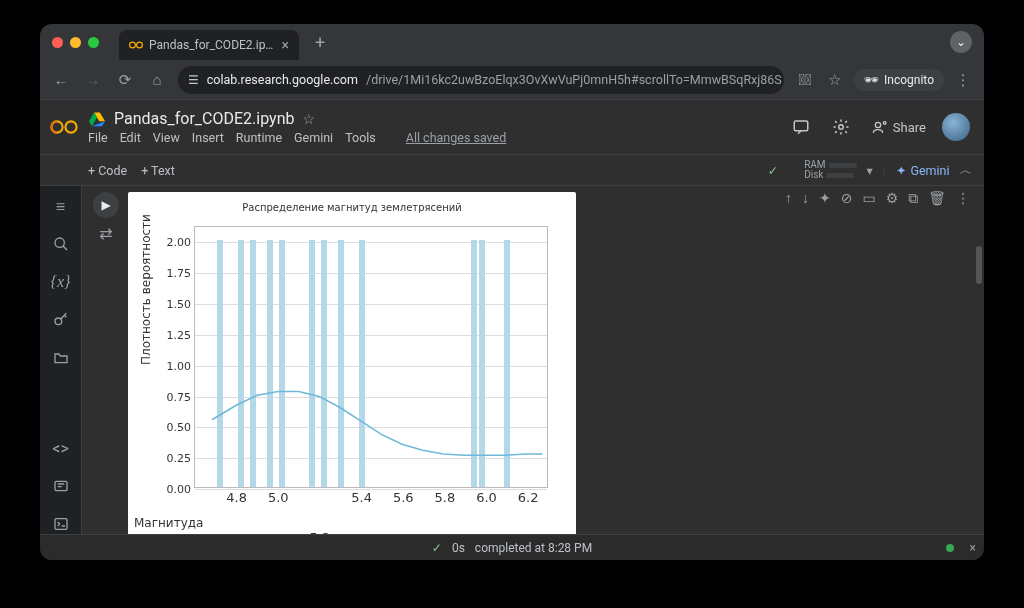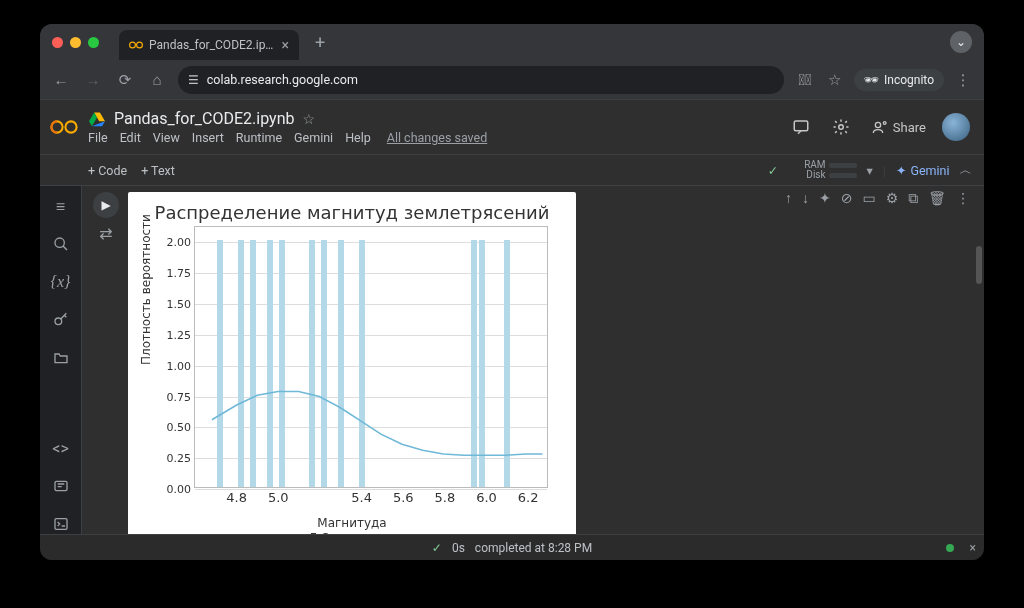--- a/index.html
+++ b/index.html
@@ -88,39 +88,39 @@
     gap: 10px;
   }
   .colab-logo { width:28px;height:18px; }
   .drive-icon { width:18px;height:16px; }
   .doc-title-wrap { display:flex; flex-direction:column; gap:2px; }
   .doc-title-row { display:flex; align-items:center; gap:8px; }
   .doc-title { font-size: 16px; color:#e8eaed; }
   .star { color:#9aa0a6; font-size:14px; }
   .menubar { display:flex; gap:12px; font-size:12.5px; color:#bdc1c6; }
   .menubar span { cursor:pointer; }
-  .menubar .saved { text-decoration: underline; color:#9aa0a6; margin-left:4px; }
+  .menubar .saved { text-decoration: underline; color:#9aa0a6; margin-left:18px; }
   .colab-header .grow { flex:1; }
   .hdr-btn { color:#c4c7c5; display:flex; align-items:center; gap:5px; font-size:13px; padding:4px 6px; }
   .avatar { width:28px;height:28px;border-radius:50%; background: radial-gradient(circle at 40% 35%, #89b4d8, #3a5f7d); }
   
   .toolbar {
     height: 32px;
     background: #2f2f2f;
     border-top: 1px solid #3c4043;
     border-bottom: 1px solid #3c4043;
     display:flex; align-items:center;
     padding: 0 12px 0 48px;
     gap: 12px;
     font-size: 12.5px;
     color:#bdc1c6;
   }
   .toolbar .left { display:flex; gap:14px; }
   .toolbar .right { display:flex; gap:10px; align-items:center; margin-left:auto; }
-  .resource { font-size:10px; line-height:10px; color:#9aa0a6; text-align:right;margin-left:16px; }
+  .resource { font-size:10px; line-height:10px; color:#9aa0a6; text-align:left;margin-left:16px; }
   .resource-bar { display:inline-block; width:28px; height:5px; background:#3c4043; border-radius:2px; margin-left:3px; vertical-align:middle; }
   .gemini { color:#8ab4f8; display:flex;align-items:center;gap:4px;}
   .chev-up { color:#9aa0a6; }
   .check-green { color:#81c995; }
   
   .body-row { flex:1; display:flex; overflow:hidden; }
   .left-rail {
     width: 42px;
     border-right: 1px solid #3c4043;
     display:flex; flex-direction:column;
@@ -147,29 +147,29 @@
   .cell-toggle { color:#9aa0a6; font-size:16px; }
   .cell-content { flex:1; }
   .output-panel {
     background:#fff;
     border-radius:2px;
     padding: 6px;
     width: 448px;
   }
   
   .chart { width: 436px; height: 334px; position:relative; background:#fff; font-family: "DejaVu Sans", Arial, sans-serif; }
-  .chart-title { text-align:center; font-size:18px; color:#333; padding-top:4px; }
+  .chart-title { text-align:center; font-size:10px; color:#333; padding-top:4px; }
   .plot-area { position:absolute; left:60px; top:28px; width:354px; height:262px; border:1px solid #bbb; }
   .grid-h { position:absolute; left:0; right:0; border-top:1px solid #ddd; }
   .bar { position:absolute; bottom:0; background:#b3d9e8; width:6px; }
   .kde-svg { position:absolute; left:0; top:0; width:100%; height:100%; }
   .ytick { position:absolute; right:100%; margin-right:4px; font-size:11px; color:#333; transform:translateY(-50%); }
   .xtick { position:absolute; top:100%; margin-top:3px; font-size:13px; color:#333; transform:translateX(-50%); }
   .ylabel { position:absolute; left:12px; top:50%; transform: translateY(-50%) rotate(-90deg); transform-origin:left center; font-size:12px; color:#333; white-space:nowrap; }
-  .xlabel { position:absolute; bottom:2px; left:0; right:0; text-align:center; font-size:12px; color:#333; }
+  .xlabel { position:absolute; bottom:2px; left:0; right:0; font-size:12px; color:#333; }
   
   .cell-toolbar { position:absolute; right:14px; top:4px; display:flex; gap:10px; color:#9aa0a6; font-size:14px; }
   
   .statusbar {
     height: 26px;
     background: #2b2b2b;
     border-top: 1px solid #3c4043;
     display:flex; align-items:center; justify-content:center;
     gap:10px; font-size:12px; color:#bdc1c6;
     position:relative;
@@ -203,20 +203,21 @@
   </div>
 
   <div class="addrbar">
     <span class="icn">←</span>
     <span class="icn" style="opacity:.4">→</span>
     <span class="icn">⟳</span>
     <span class="icn">⌂</span>
     <div class="urlbox">
       <span style="font-size:12px">☰</span>
       <span class="host">colab.research.google.com</span>
+        <span style="color:#9aa0a6">/drive/1Mi16kc2uwBzoElqx3OvXwVuPj0mnH5h#scrollTo=MmwBSqRxj86S</span>
     </div>
     <div class="addr-right">
       <span class="icn">👁̸</span>
       <span class="icn">☆</span>
       <div class="incognito">
         <span>🕶</span>
         <span>Incognito</span>
       </div>
       <span class="icn">⋮</span>
     </div>
@@ -238,21 +239,21 @@
         <span class="doc-title">Pandas_for_CODE2.ipynb</span>
         <span class="star">☆</span>
       </div>
       <div class="menubar">
         <span>File</span>
         <span>Edit</span>
         <span>View</span>
         <span>Insert</span>
         <span>Runtime</span>
         <span>Gemini</span>
-        <span>Help</span>
+        <span>Tools</span>
         <span class="saved">All changes saved</span>
       </div>
     </div>
     <div class="grow"></div>
     <span class="hdr-btn">
         <svg width="18" height="18" viewBox="0 0 24 24" fill="none" stroke="#c4c7c5" stroke-width="2">
           <rect x="3" y="4" width="18" height="13" rx="2"></rect>
           <path d="M8 21l4-4"></path>
         </svg>
       </span>

